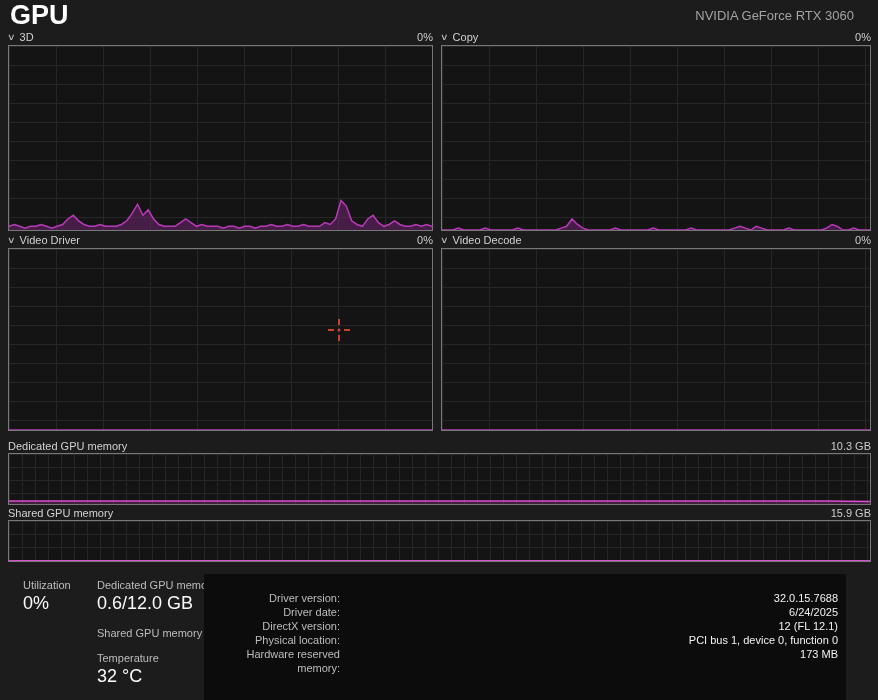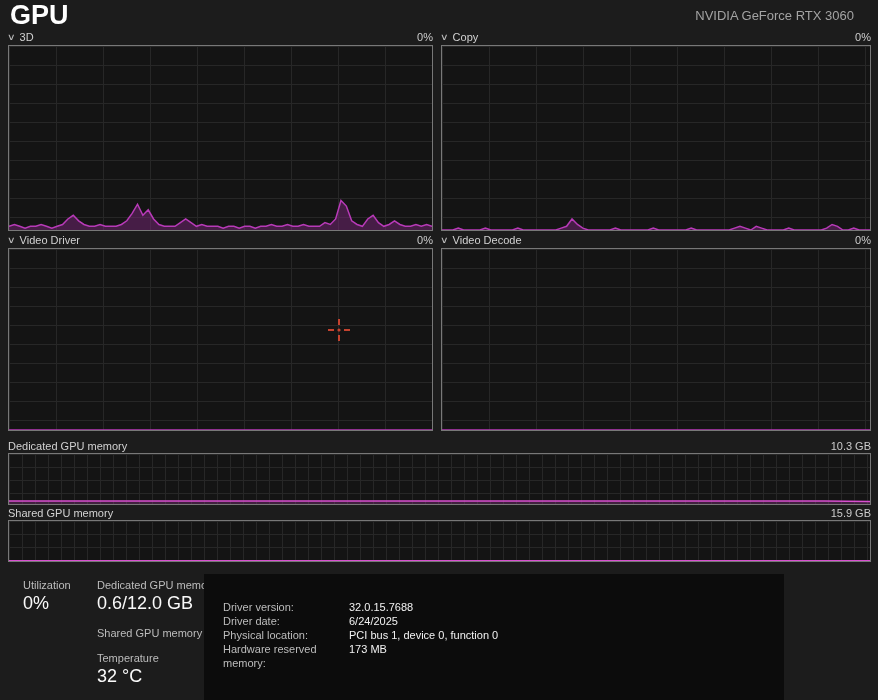--- a/index.html
+++ b/index.html
@@ -42,23 +42,23 @@
   .mem .panel-header{height:13px;line-height:13px;}
   
   .crosshair{left:326px;top:317px;width:26px;height:26px;pointer-events:none;}
   
   .statcol{position:absolute;top:578px;}
   .statblock{margin-bottom:11px;}
   .statlabel{font-size:11px;color:#bdbdbd;line-height:14px;white-space:nowrap;}
   .statvalue{font-size:18px;color:#fafafa;line-height:23px;white-space:nowrap;}
   
   .details{
-    left:204px;top:574px;width:580px;height:126px;
+    left:204px;top:574px;width:642px;height:126px;
     background:#0c0c0c;
-    padding:17px;box-sizing:border-box;
+    padding:8px;box-sizing:border-box;text-align:right;
   }
   .details-inner{padding:9px 0 0 2px;}
   .drow{display:flex;font-size:11px;line-height:14px;}
   .dlabel{flex:0 0 126px;color:#bdbdbd;}
   .dvalue{flex:1 1 auto;color:#f2f2f2;}
 </style>
 </head>
 <body>
 
 <div class="abs page-title">GPU</div>
@@ -181,20 +181,24 @@
   <div class="details-inner">
     <div class="drow">
       <span class="dlabel">Driver version:</span>
       <span class="dvalue">32.0.15.7688</span>
     </div>
     <div class="drow">
       <span class="dlabel">Driver date:</span>
       <span class="dvalue">6/24/2025</span>
     </div>
     <div class="drow">
+      <span class="dlabel">DirectX version:</span>
+      <span class="dvalue">12 (FL 12.1)</span>
+    </div>
+    <div class="drow">
       <span class="dlabel">Physical location:</span>
       <span class="dvalue">PCI bus 1, device 0, function 0</span>
     </div>
     <div class="drow">
       <span class="dlabel">Hardware reserved memory:</span>
       <span class="dvalue">173 MB</span>
     </div>
   </div>
 </div>
 

